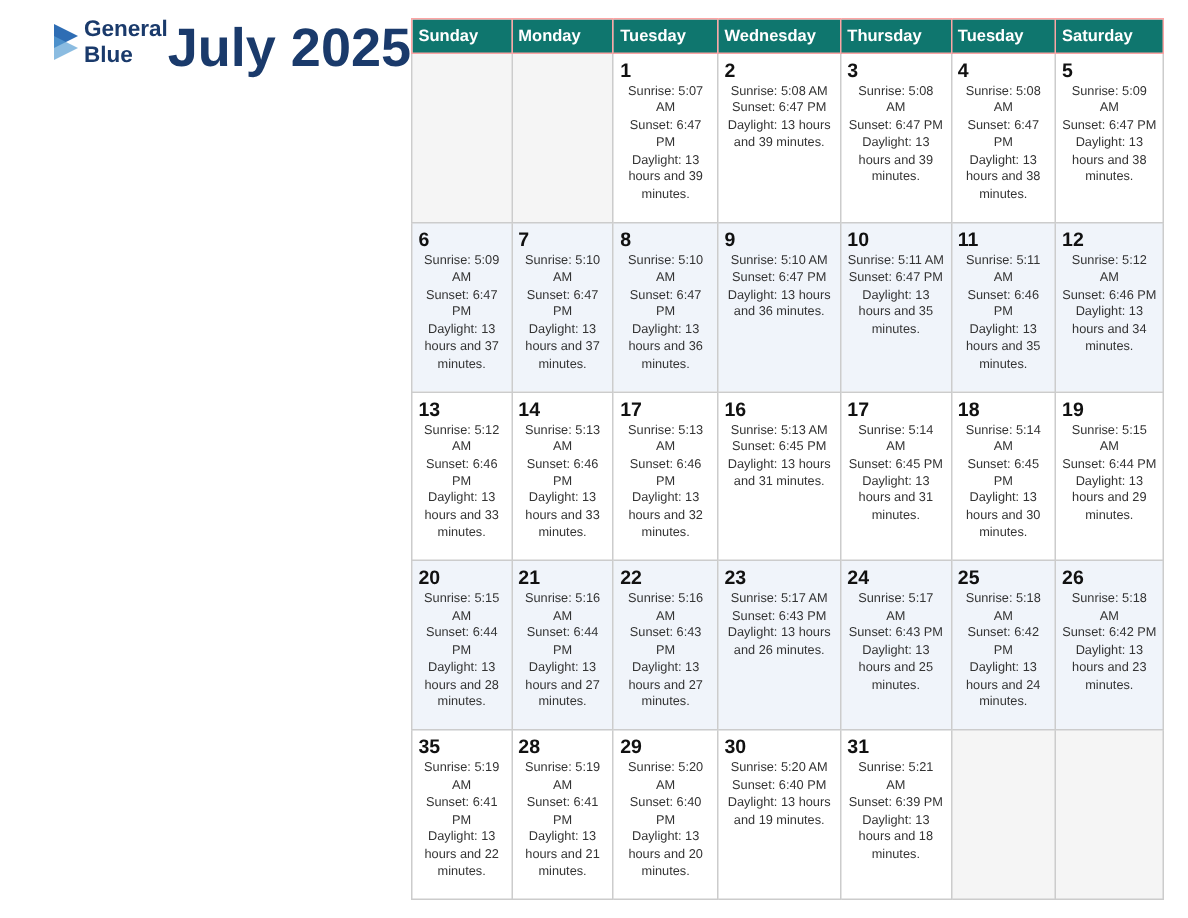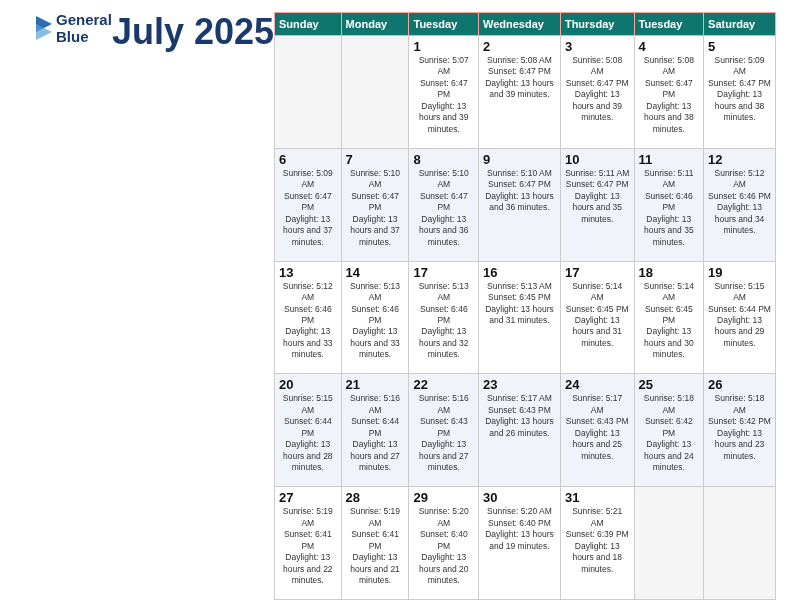--- a/index.html
+++ b/index.html
@@ -242,21 +242,21 @@
             <span class="day-num">25</span>
             <div class="day-info">Sunrise: 5:18 AM<br>Sunset: 6:42 PM<br>Daylight: 13 hours and 24 minutes.</div>
           </td>
           <td>
             <span class="day-num">26</span>
             <div class="day-info">Sunrise: 5:18 AM<br>Sunset: 6:42 PM<br>Daylight: 13 hours and 23 minutes.</div>
           </td>
         </tr>
         <tr>
           <td>
-            <span class="day-num">27</span>
+            <span class="day-num">35</span>
             <div class="day-info">Sunrise: 5:19 AM<br>Sunset: 6:41 PM<br>Daylight: 13 hours and 22 minutes.</div>
           </td>
           <td>
             <span class="day-num">28</span>
             <div class="day-info">Sunrise: 5:19 AM<br>Sunset: 6:41 PM<br>Daylight: 13 hours and 21 minutes.</div>
           </td>
           <td>
             <span class="day-num">29</span>
             <div class="day-info">Sunrise: 5:20 AM<br>Sunset: 6:40 PM<br>Daylight: 13 hours and 20 minutes.</div>
           </td>

